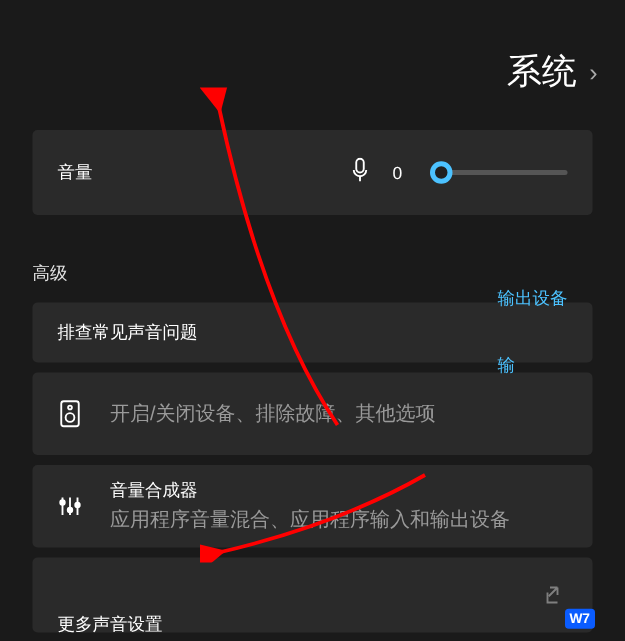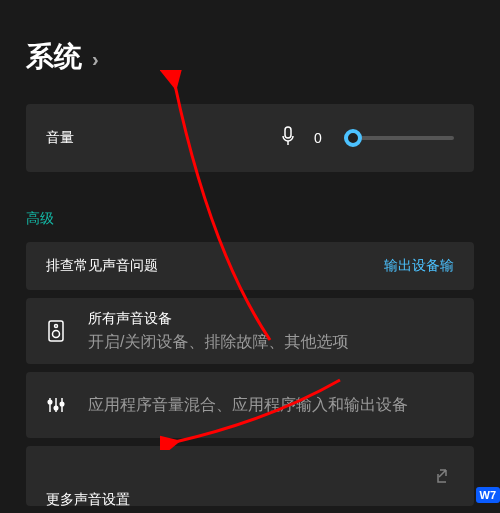--- a/index.html
+++ b/index.html
@@ -14,22 +14,23 @@
       font-family: "Segoe UI", "Microsoft YaHei", sans-serif;
       color: #ffffff;
       overflow: hidden;
       position: relative;
     }
     .breadcrumb {
       display: flex;
       align-items: center;
       padding: 38px 12px 28px 26px;
       font-size: 28px;
-      font-weight: 700;
-      color: #ffffff;
+      font-weight: 400;
+      color: #ffffff;
+      justify-content: flex-end;
     }
     .breadcrumb-sep {
       margin: 0 10px;
       color: #aaaaaa;
       font-size: 20px;
       position: relative;
       top: 2px;
     }
     .card {
       background: #2a2a2a;
@@ -79,35 +80,37 @@
       transform: translate(0, -50%);
       width: 18px;
       height: 18px;
       border-radius: 50%;
       background: #202020;
       border: 4px solid #4cc2ff;
     }
     .section-header {
       padding: 30px 26px 14px 26px;
       font-size: 14px;
-      color: #14b8a6;
+      color: #e5e5e5;
     }
     .card-troubleshoot {
       display: flex;
       align-items: center;
       justify-content: space-between;
       height: 48px;
       padding: 0 20px;
     }
     .troubleshoot-label {
       font-size: 14px;
       color: #ffffff;
     }
     .troubleshoot-links {
       display: flex;
+      gap: 36px;
+      flex-direction: column;
     }
     .link-btn {
       font-size: 14px;
       color: #4cc2ff;
       cursor: pointer;
     }
     .card-icon-row {
       display: flex;
       align-items: center;
       gap: 22px;
@@ -157,21 +160,21 @@
       height: 20px;
       opacity: 0.4;
     }
     .annotation-arrow {
       position: absolute;
       pointer-events: none;
     }
     .watermark {
       position: absolute;
       bottom: 10px;
-      right: 0;
+      right: 24px;
       display: flex;
       align-items: center;
       gap: 6px;
       font-size: 12px;
       color: #ffffff;
       font-style: italic;
     }
     .watermark-badge {
       background: #0a5cff;
       color: #ffffff;
@@ -219,37 +222,37 @@
 
 <div class="card card-icon-row">
   <span class="row-icon">
     <svg viewBox="0 0 18 24">
       <rect x="2" y="2" width="14" height="20" rx="2"></rect>
       <circle cx="9" cy="7" r="1.5"></circle>
       <circle cx="9" cy="15" r="3.5"></circle>
     </svg>
   </span>
   <div class="row-text">
-    <span class="row-title">所有声音设备</span>
     <span class="row-subtitle">开启/关闭设备、排除故障、其他选项</span>
   </div>
 </div>
 
 <div class="card card-icon-row">
   <span class="row-icon">
     <svg viewBox="0 0 18 18">
       <line x1="3" y1="2" x2="3" y2="16"></line>
       <line x1="9" y1="2" x2="9" y2="16"></line>
       <line x1="15" y1="2" x2="15" y2="16"></line>
       <circle cx="3" cy="6" r="1.8" fill="#ffffff"></circle>
       <circle cx="9" cy="12" r="1.8" fill="#ffffff"></circle>
       <circle cx="15" cy="8" r="1.8" fill="#ffffff"></circle>
     </svg>
   </span>
   <div class="row-text">
+    <span class="row-title">音量合成器</span>
     <span class="row-subtitle">应用程序音量混合、应用程序输入和输出设备</span>
   </div>
 </div>
 
 <div class="card card-more">
   <span class="more-label">更多声音设置</span>
   <span class="more-icon">
     <svg viewBox="0 0 20 20" width="20" height="20">
       <path d="M6 4 h6 M12 4 v6 M12 4 L5 11" stroke="#ffffff" stroke-width="1.5" fill="none"></path>
       <path d="M4 8 v8 h8" stroke="#ffffff" stroke-width="1.5" fill="none"></path>

